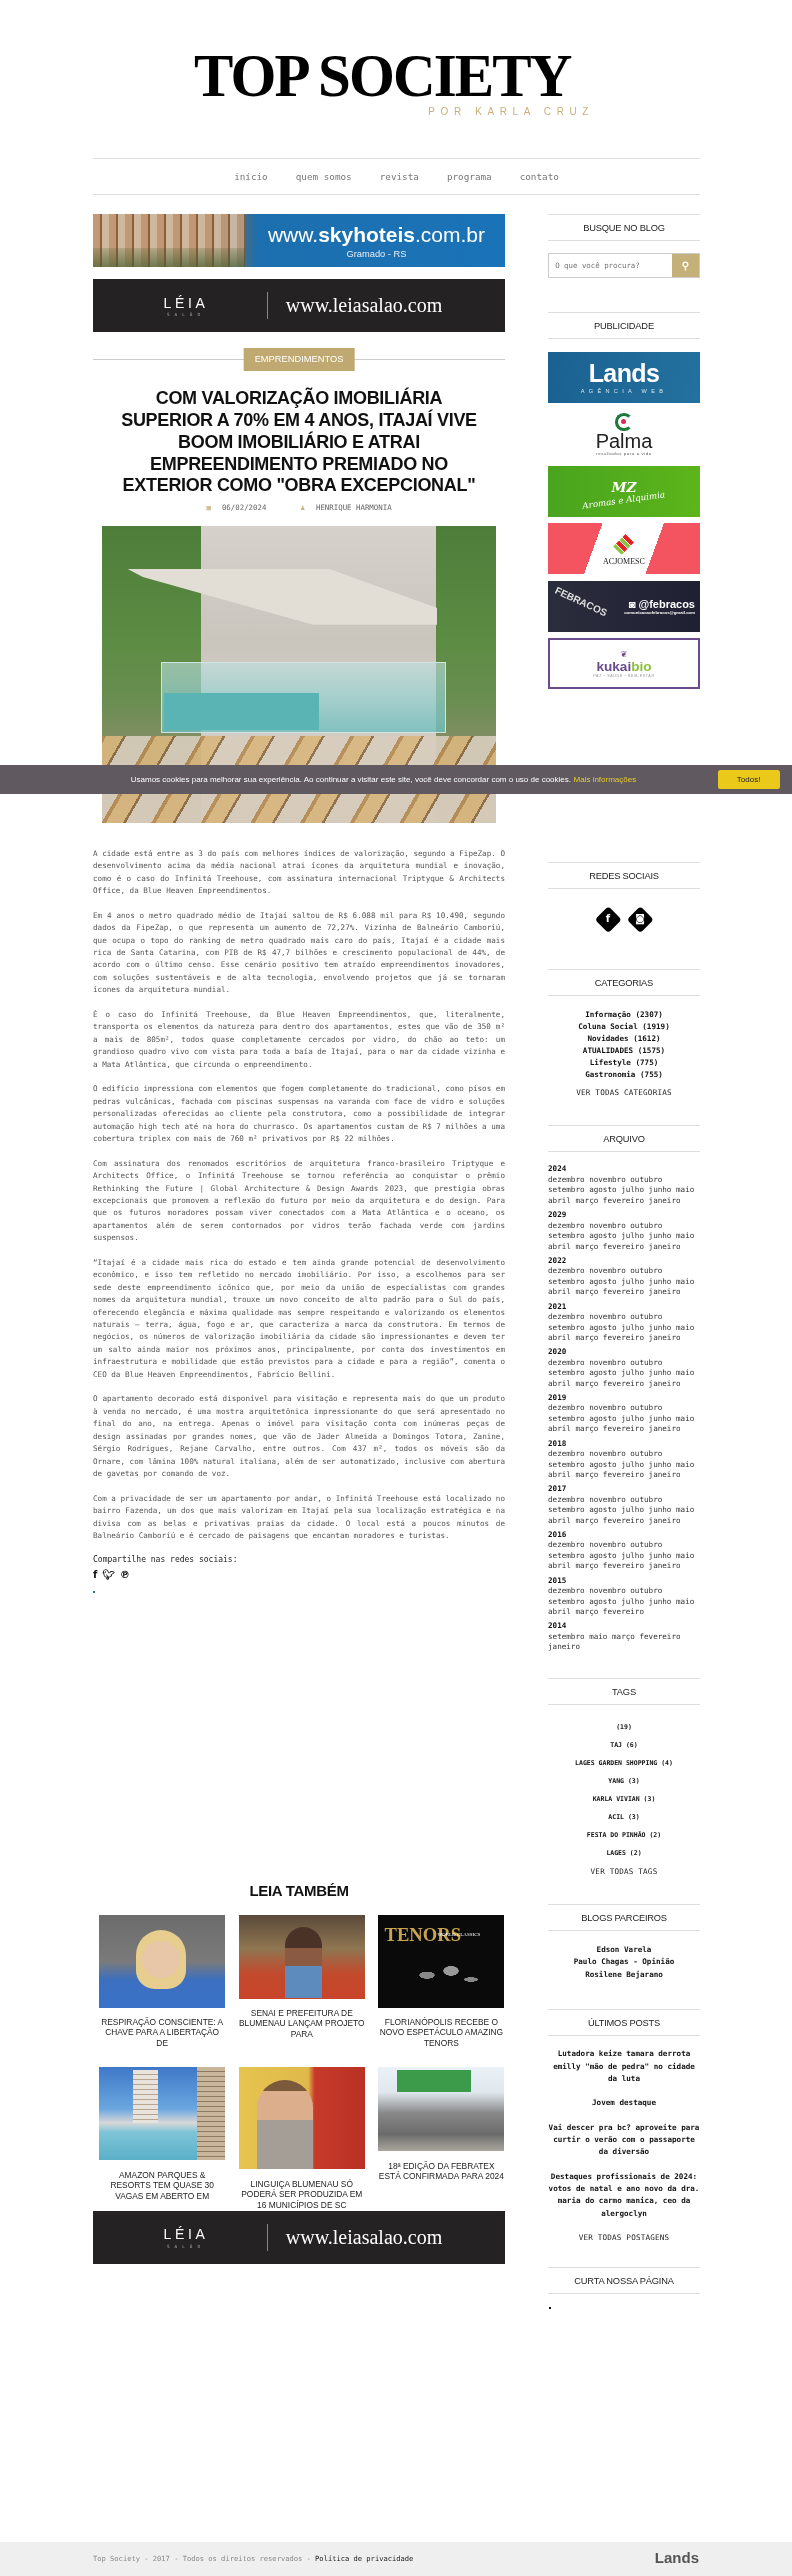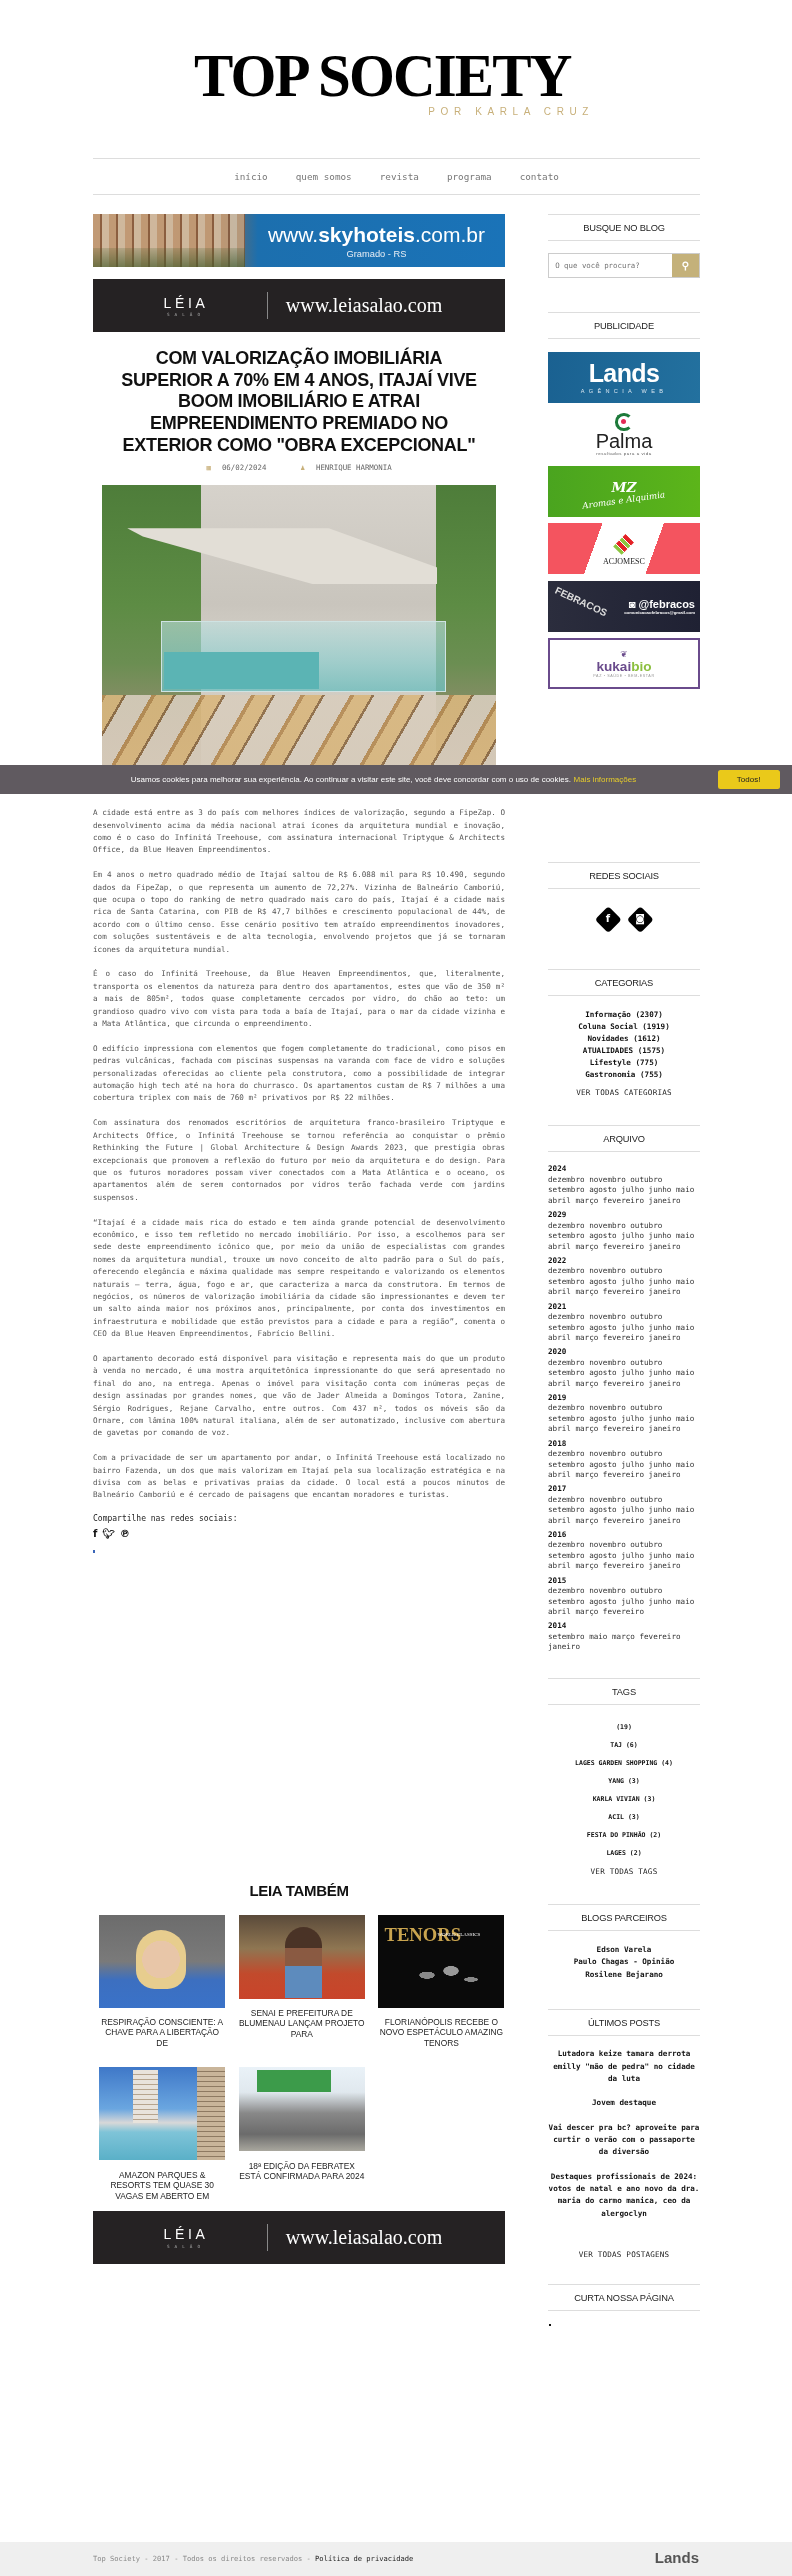--- a/index.html
+++ b/index.html
@@ -171,20 +171,23 @@
 
   <a class="banner-leia">
     <div class="leia-logo">
       <div class="leia-name">LÉIA</div>
       <div class="leia-sub">SALÃO</div>
     </div>
     <div class="sep"></div>
     <div class="leia-url">www.leiasalao.com</div>
   </a>
 
+  <div class="cat-row">
+    <a class="cat-badge">EMPRENDIMENTOS</a>
+  </div>
 
   <h1 class="article-title">COM VALORIZAÇÃO IMOBILIÁRIA SUPERIOR A 70% EM 4 ANOS, ITAJAÍ VIVE BOOM IMOBILIÁRIO E ATRAI EMPREENDIMENTO PREMIADO NO EXTERIOR COMO "OBRA EXCEPCIONAL"</h1>
 
   <div class="meta">
     <span><span class="ico">▦</span><span>06/02/2024</span></span>
     <span><span class="ico">♟</span><span>HENRIQUE HARMONIA</span></span>
   </div>
 
   <div class="hero">
     <div class="bldg"></div>
@@ -228,20 +231,24 @@
     <a class="rel-card">
       <div class="rel-img img-3">
         <span class="t1">TENORS</span>
         <span class="t2">WORLD CLASSICS</span>
       </div>
       <div class="rel-title">FLORIANÓPOLIS RECEBE O NOVO ESPETÁCULO AMAZING TENORS</div>
     </a>
     <a class="rel-card">
       <div class="rel-img img-4"></div>
       <div class="rel-title">AMAZON PARQUES &amp; RESORTS TEM QUASE 30 VAGAS EM ABERTO EM</div>
+    </a>
+    <a class="rel-card">
+      <div class="rel-img img-5"></div>
+      <div class="rel-title">LINGUIÇA BLUMENAU SÓ PODERÁ SER PRODUZIDA EM 16 MUNICÍPIOS DE SC</div>
     </a>
     <a class="rel-card">
       <div class="rel-img img-6"></div>
       <div class="rel-title">18ª EDIÇÃO DA FEBRATEX ESTÁ CONFIRMADA PARA 2024</div>
     </a>
   </div>
 </section>
 
 <a class="banner-leia bottom">
   <div class="leia-logo">
@@ -370,21 +377,21 @@
   </div>
 
   <div class="widget" style="margin-top:28px">
     <div class="widget-title">ÚLTIMOS POSTS</div>
     <ul class="posts">
       <li><a>Lutadora keize tamara derrota emilly "mão de pedra" no cidade da luta</a></li>
       <li><a>Jovem destaque</a></li>
       <li><a>Vai descer pra bc? aproveite para curtir o verão com o passaporte da diversão</a></li>
       <li><a>Destaques profissionais de 2024: votos de natal e ano novo da dra. maria do carmo manica, ceo da alergoclyn</a></li>
     </ul>
-    <a class="see-all" style="display:block;margin-top:30px">VER TODAS POSTAGENS</a>
+    <a class="see-all" style="display:block;margin-top:13px">VER TODAS POSTAGENS</a>
   </div>
 
   <div class="widget" style="margin-top:25px">
     <div class="widget-title">CURTA NOSSA PÁGINA</div>
     <div class="tiny-dot"></div>
   </div>
 </aside>
 
 <div class="cookie">
   <span class="txt"><span>Usamos cookies para melhorar sua experiência. Ao continuar a visitar este site, você deve concordar com o uso de cookies.</span><a>Mais informações</a></span>

